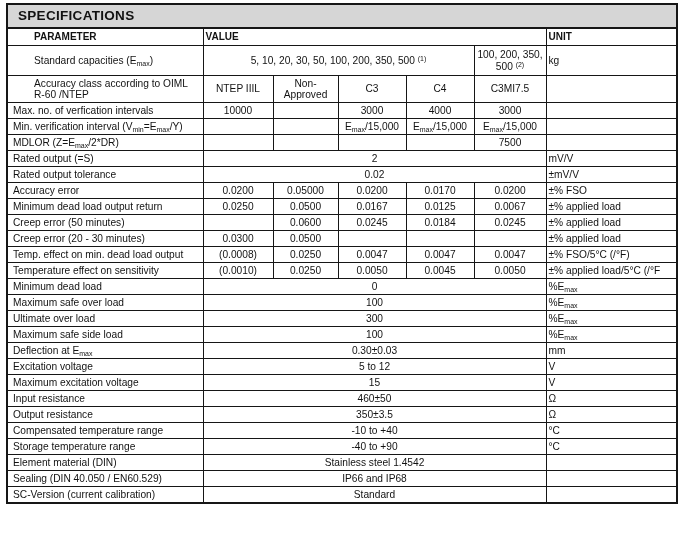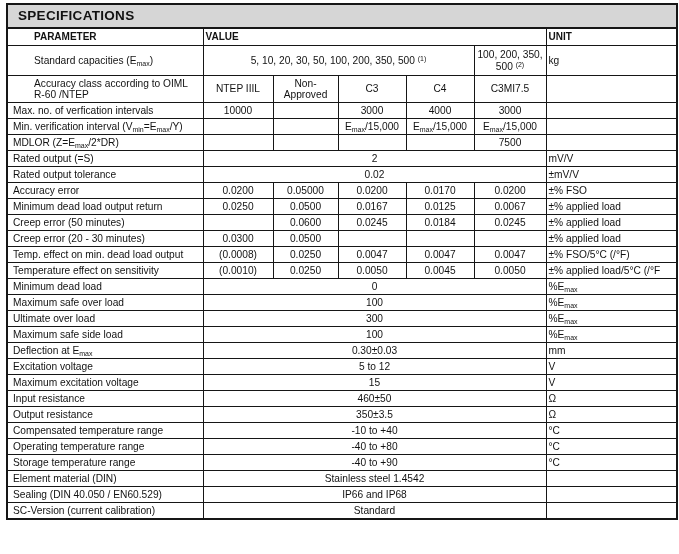--- a/index.html
+++ b/index.html
@@ -215,25 +215,20 @@
           <td class="p">Output resistance</td>
           <td class="v" colspan="5">350±3.5</td>
           <td class="u">Ω</td>
         </tr>
         <tr>
           <td class="p">Compensated temperature range</td>
           <td class="v" colspan="5">-10 to +40</td>
           <td class="u">°C</td>
         </tr>
         <tr>
-          <td class="p">Operating temperature range</td>
-          <td class="v" colspan="5">-40 to +80</td>
-          <td class="u">°C</td>
-        </tr>
-        <tr>
           <td class="p">Storage temperature range</td>
           <td class="v" colspan="5">-40 to +90</td>
           <td class="u">°C</td>
         </tr>
         <tr>
           <td class="p">Element material (DIN)</td>
           <td class="v" colspan="5">Stainless steel 1.4542</td>
           <td class="u"></td>
         </tr>
         <tr>

